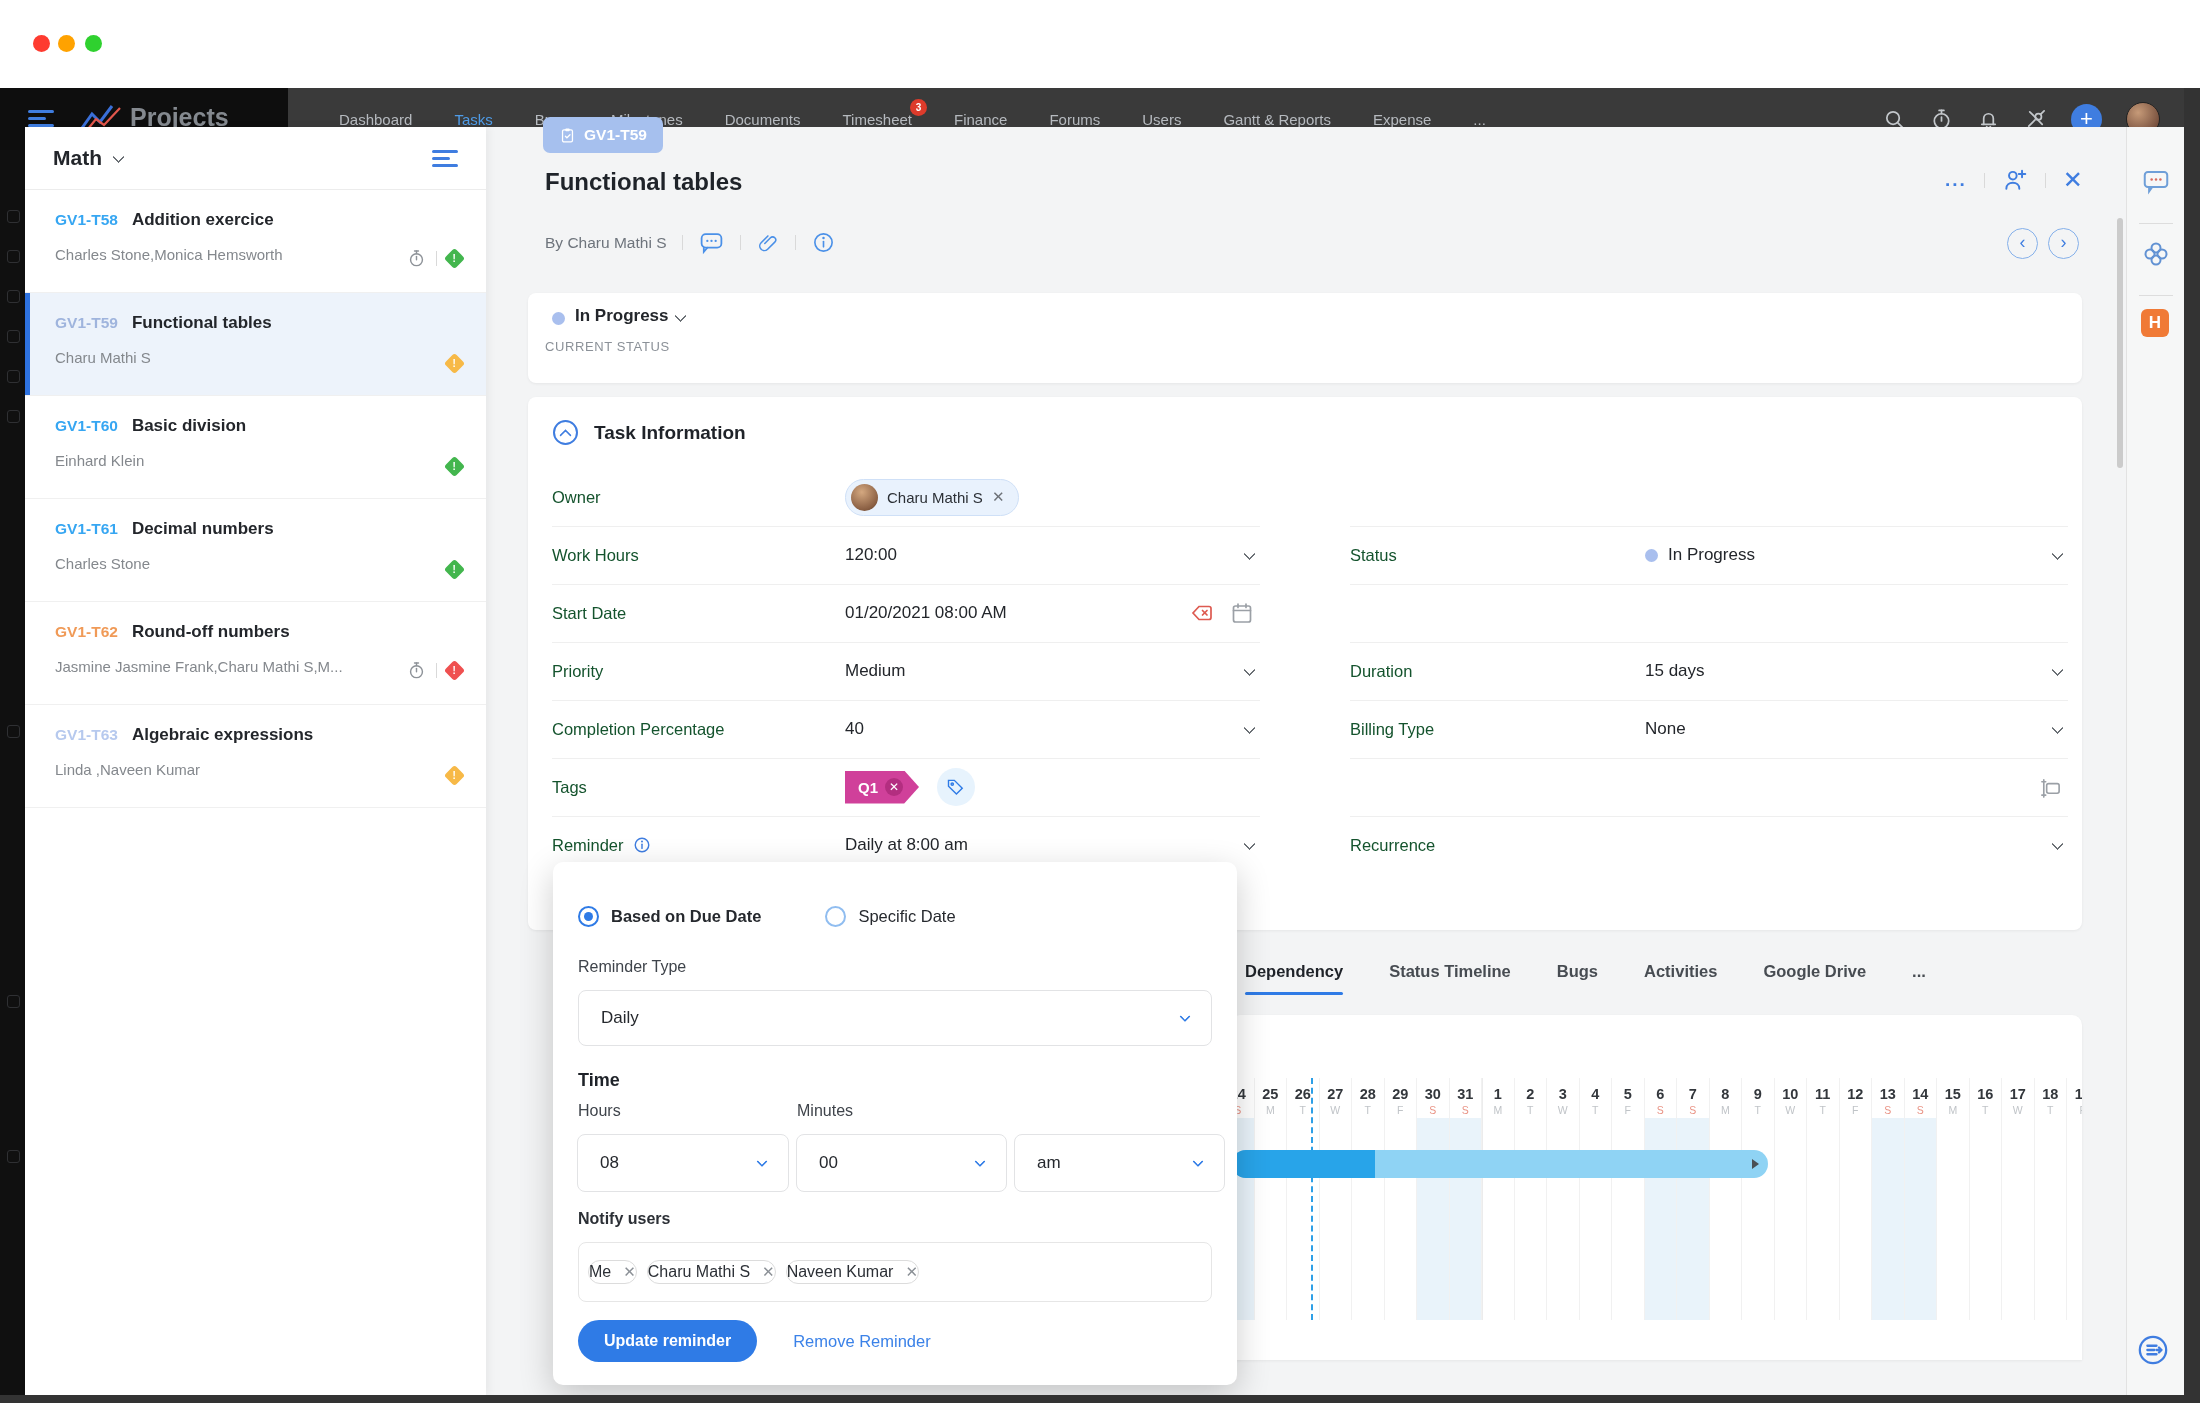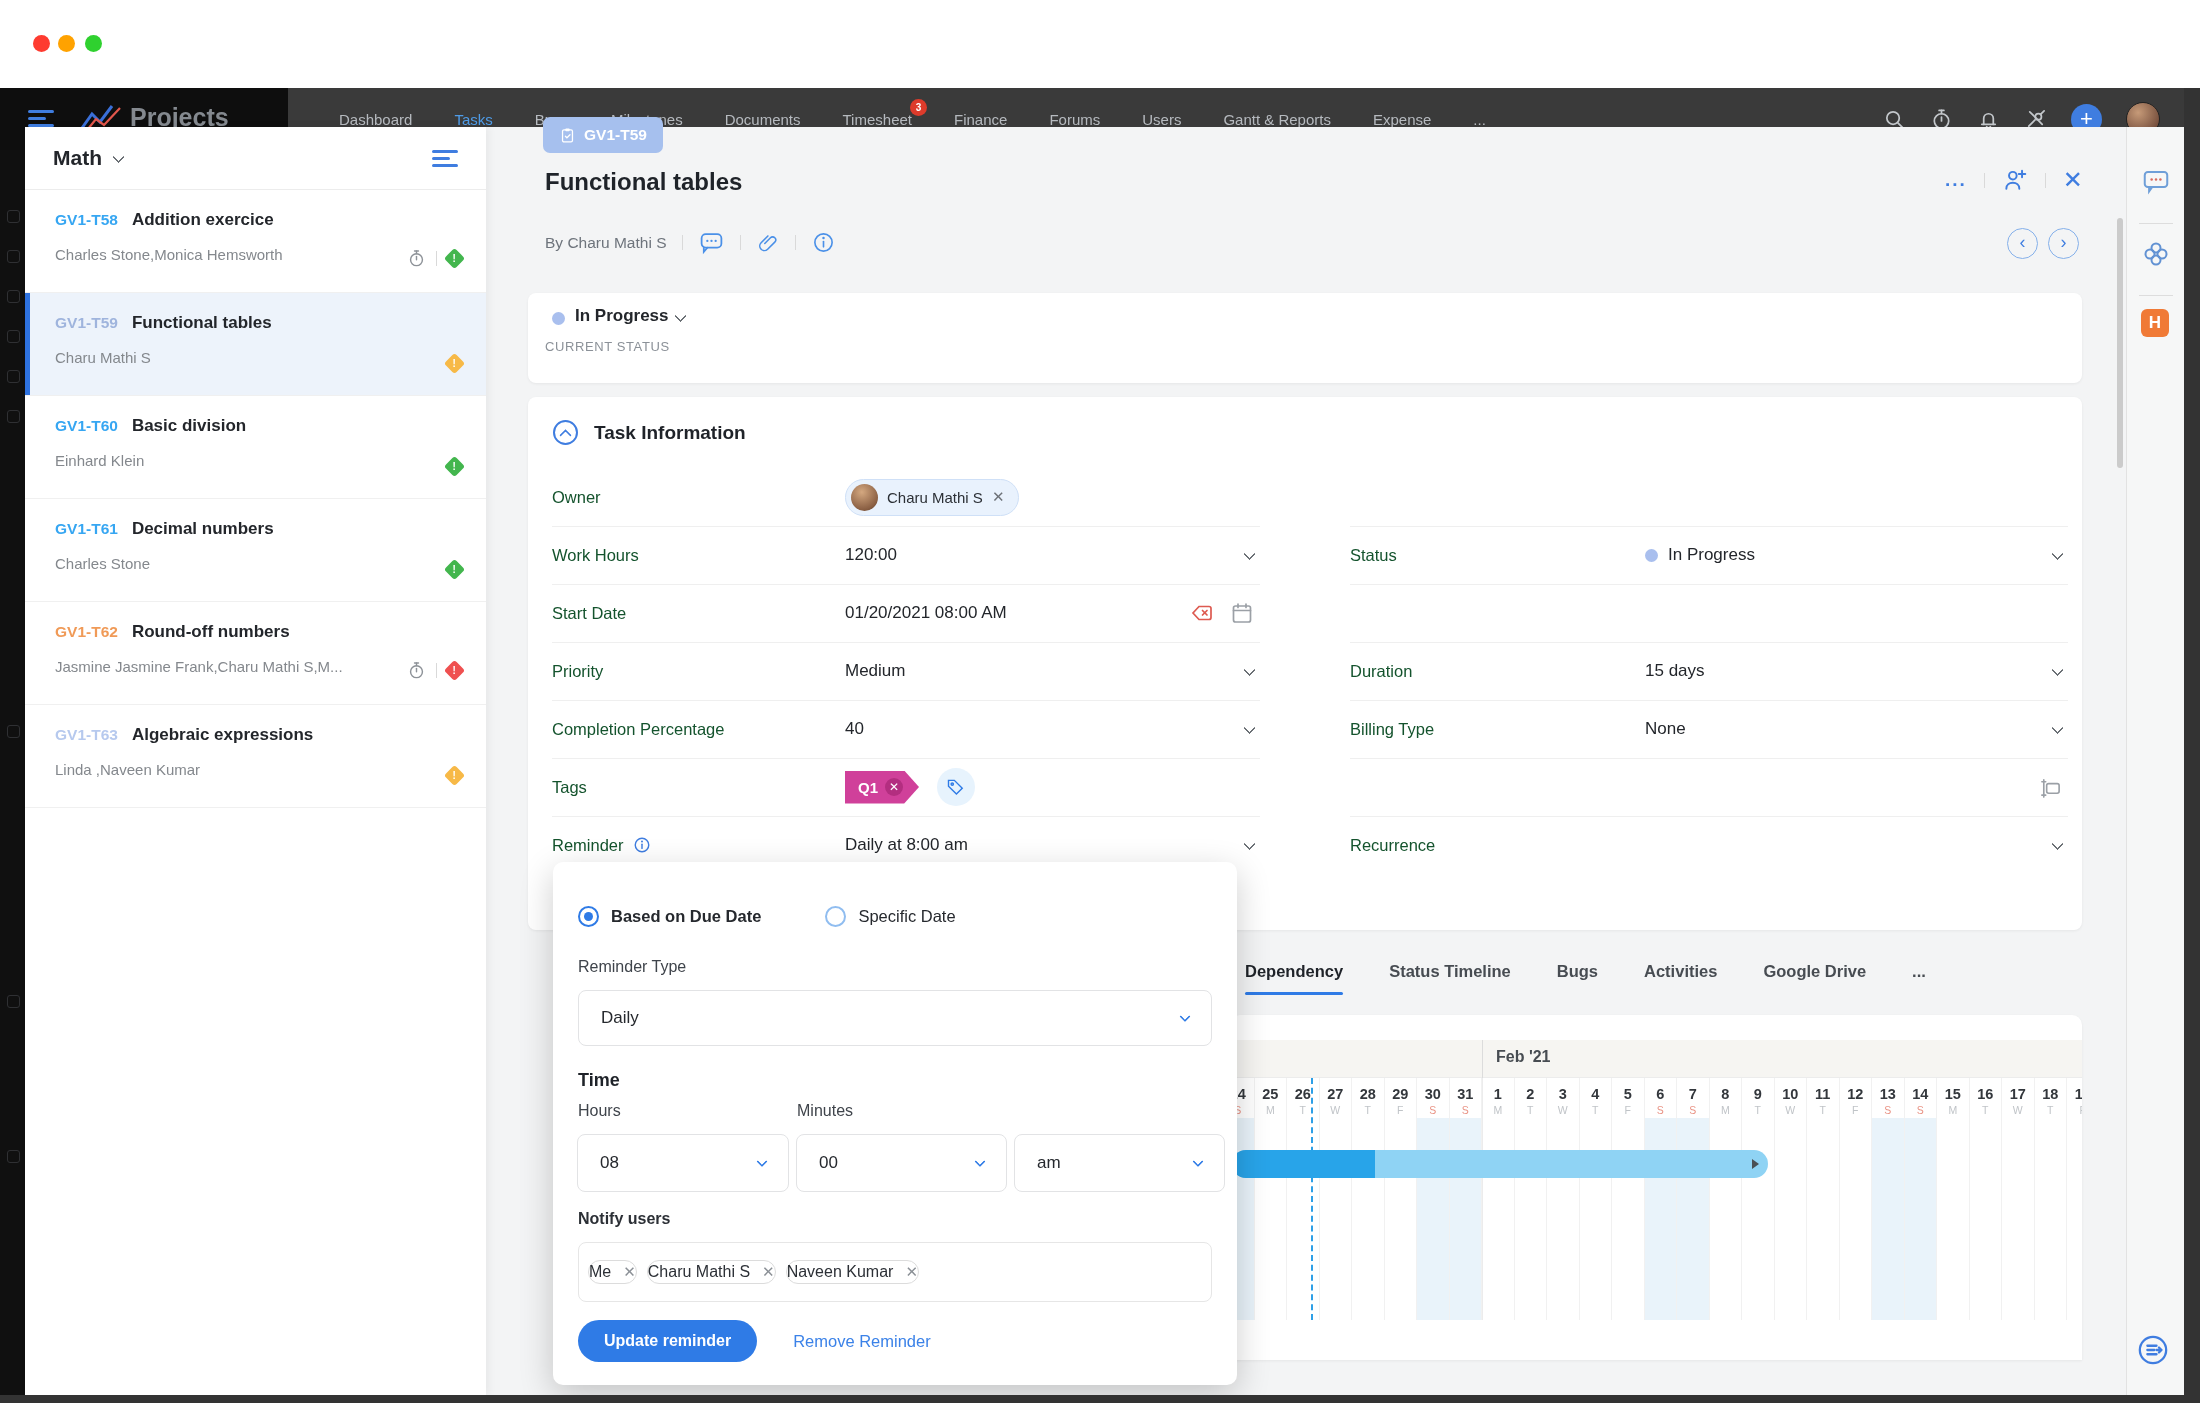--- a/index.html
+++ b/index.html
@@ -506,24 +506,20 @@
       </span>
       <span class="tab">
         <span>Google Drive</span>
       </span>
       <span class="tab">
         <span>...</span>
       </span>
   </div>
 
   <div class="ganttcard">
-    <div class="g-month">
-      <span class="msep"></span>
-      <span class="mlabel">Feb '21</span>
-    </div>
     <div class="g-cols">
       <div class="gday weekend">
           <span class="dn">24</span>
           <span class="dl">S</span>
           <span class="sh"></span>
         </div>
         <div class="gday">
           <span class="dn">25</span>
           <span class="dl">M</span>
           <span class="sh"></span>

